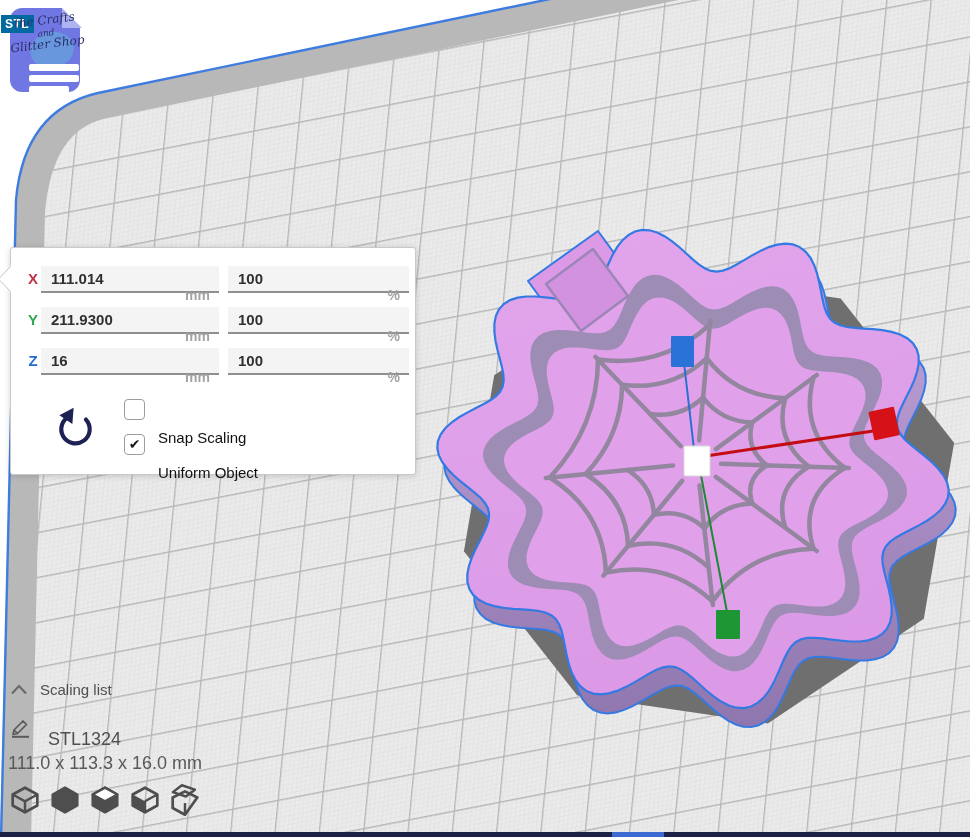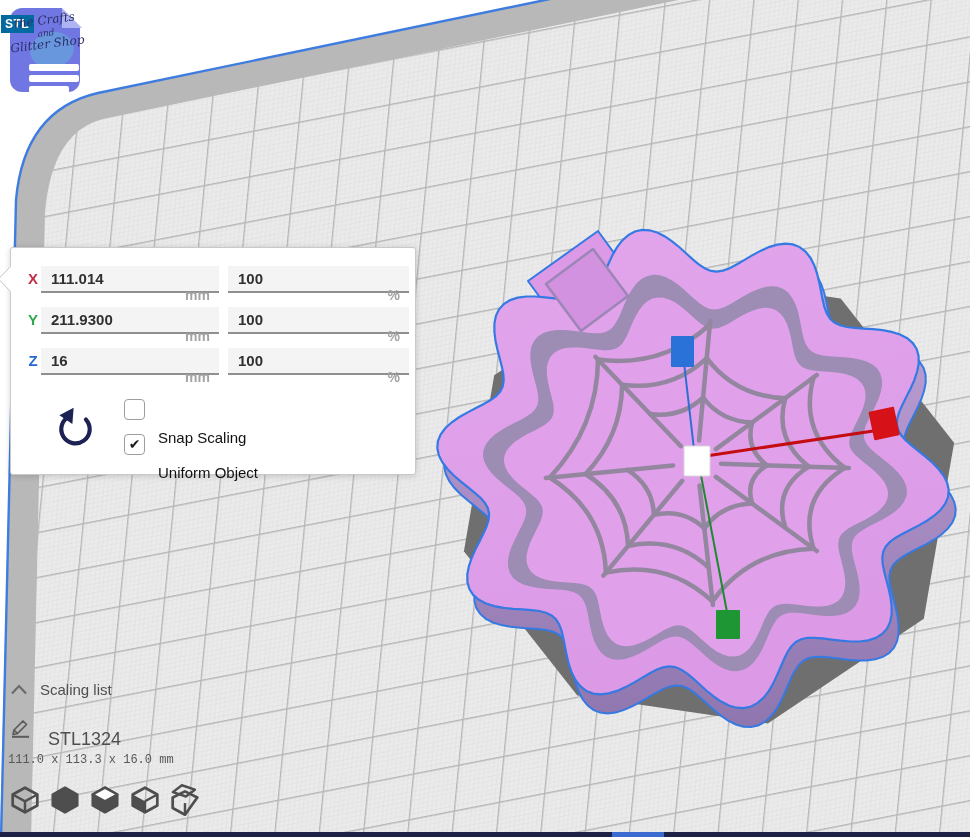--- a/index.html
+++ b/index.html
@@ -45,21 +45,21 @@
   .cblabel{position:absolute;left:34px;top:2px;font-size:15px;color:#111;white-space:nowrap;margin-top:28px;}
 
   
   .object-panel{position:absolute;left:8px;top:680px;width:280px;color:#4f4f4f;}
   .op-header{position:absolute;left:0;top:0;height:20px;cursor:pointer;}
   .op-chevron{position:absolute;left:2px;top:3px;}
   .op-title{position:absolute;left:32px;top:1px;font-size:15px;white-space:nowrap;}
   .op-item{position:absolute;left:0;top:38px;height:20px;cursor:pointer;}
   .op-pencil{position:absolute;left:2px;top:0px;}
   .op-name{position:absolute;left:40px;top:11px;font-size:18px;white-space:nowrap;}
-  .op-dims{position:absolute;left:0;top:73px;font-size:12px;color:#585858;white-space:nowrap;font-family:Liberation Mono, monospace;}
+  .op-dims{position:absolute;left:0;top:73px;font-size:18px;color:#585858;white-space:nowrap;}
   .op-cubes{position:absolute;left:0;top:104px;height:34px;}
   .cube-btn{position:absolute;top:0;width:34px;height:32px;cursor:pointer;}
 
   
   .bottom-bar{position:absolute;left:0;bottom:0;width:970px;height:5px;background:#1c2145;}
   .bottom-accent{position:absolute;left:612px;bottom:0;width:52px;height:5px;background:#3b6ad0;}
 </style>
 </head>
 <body>
 

